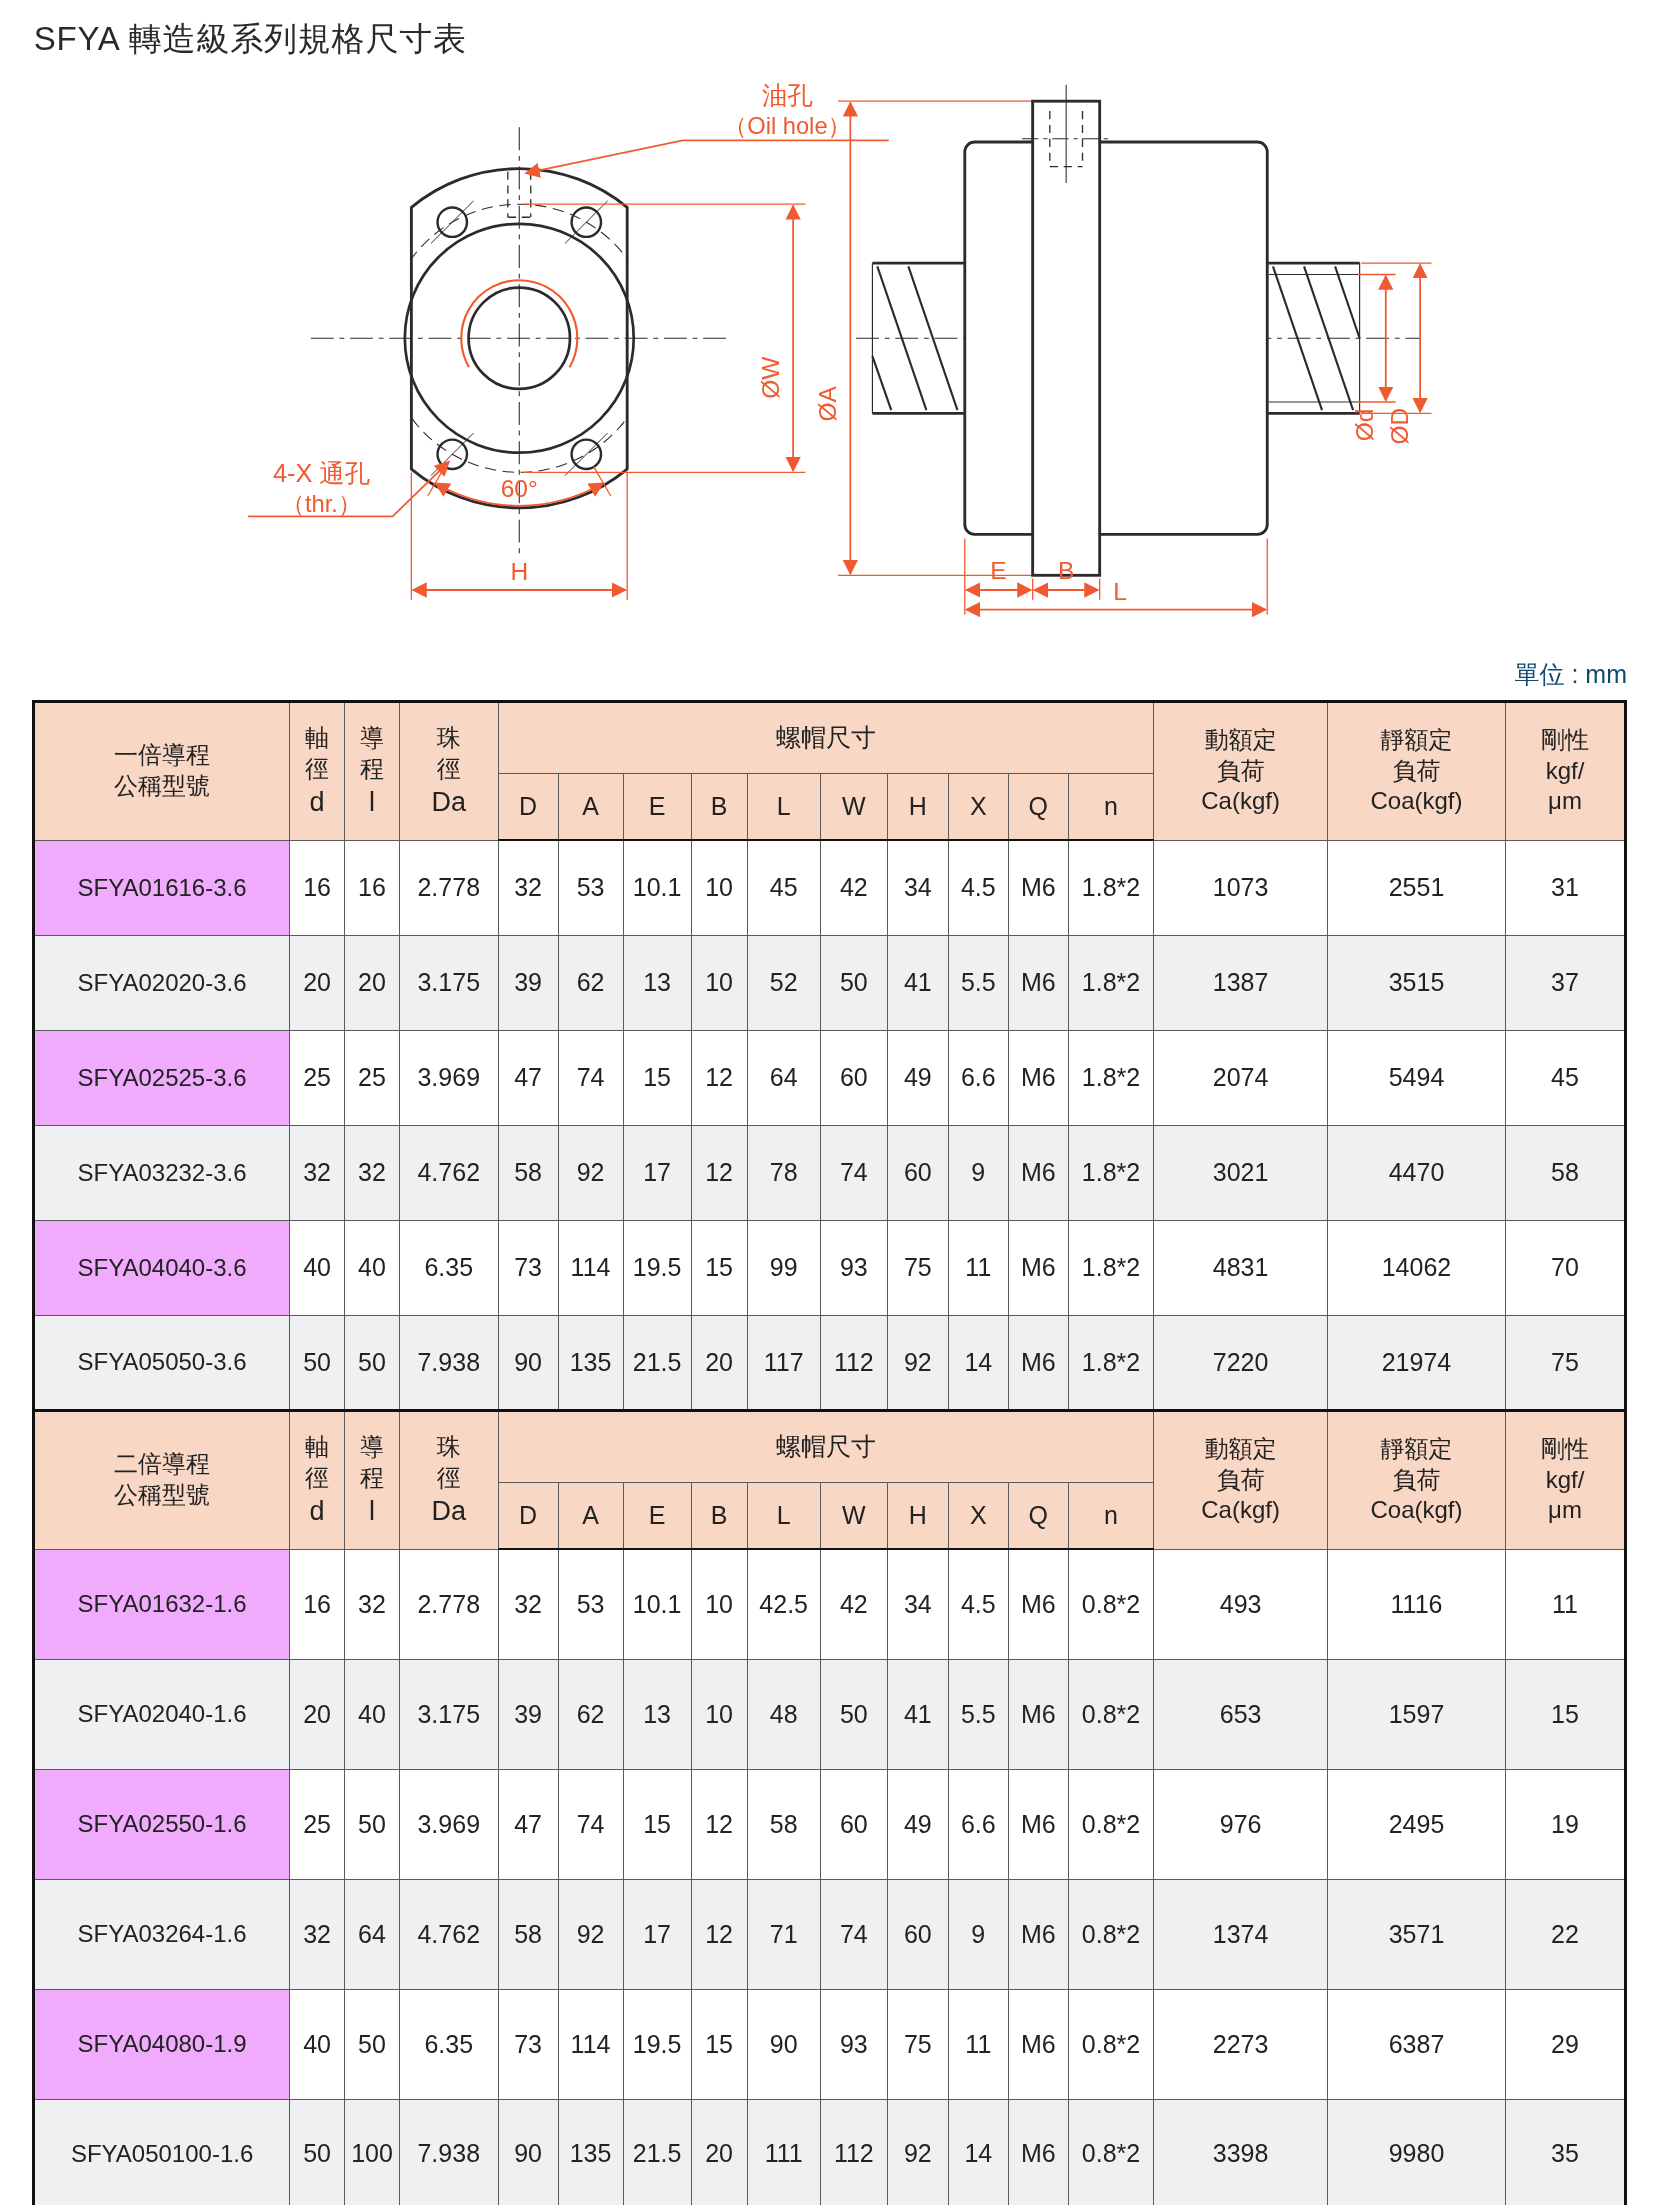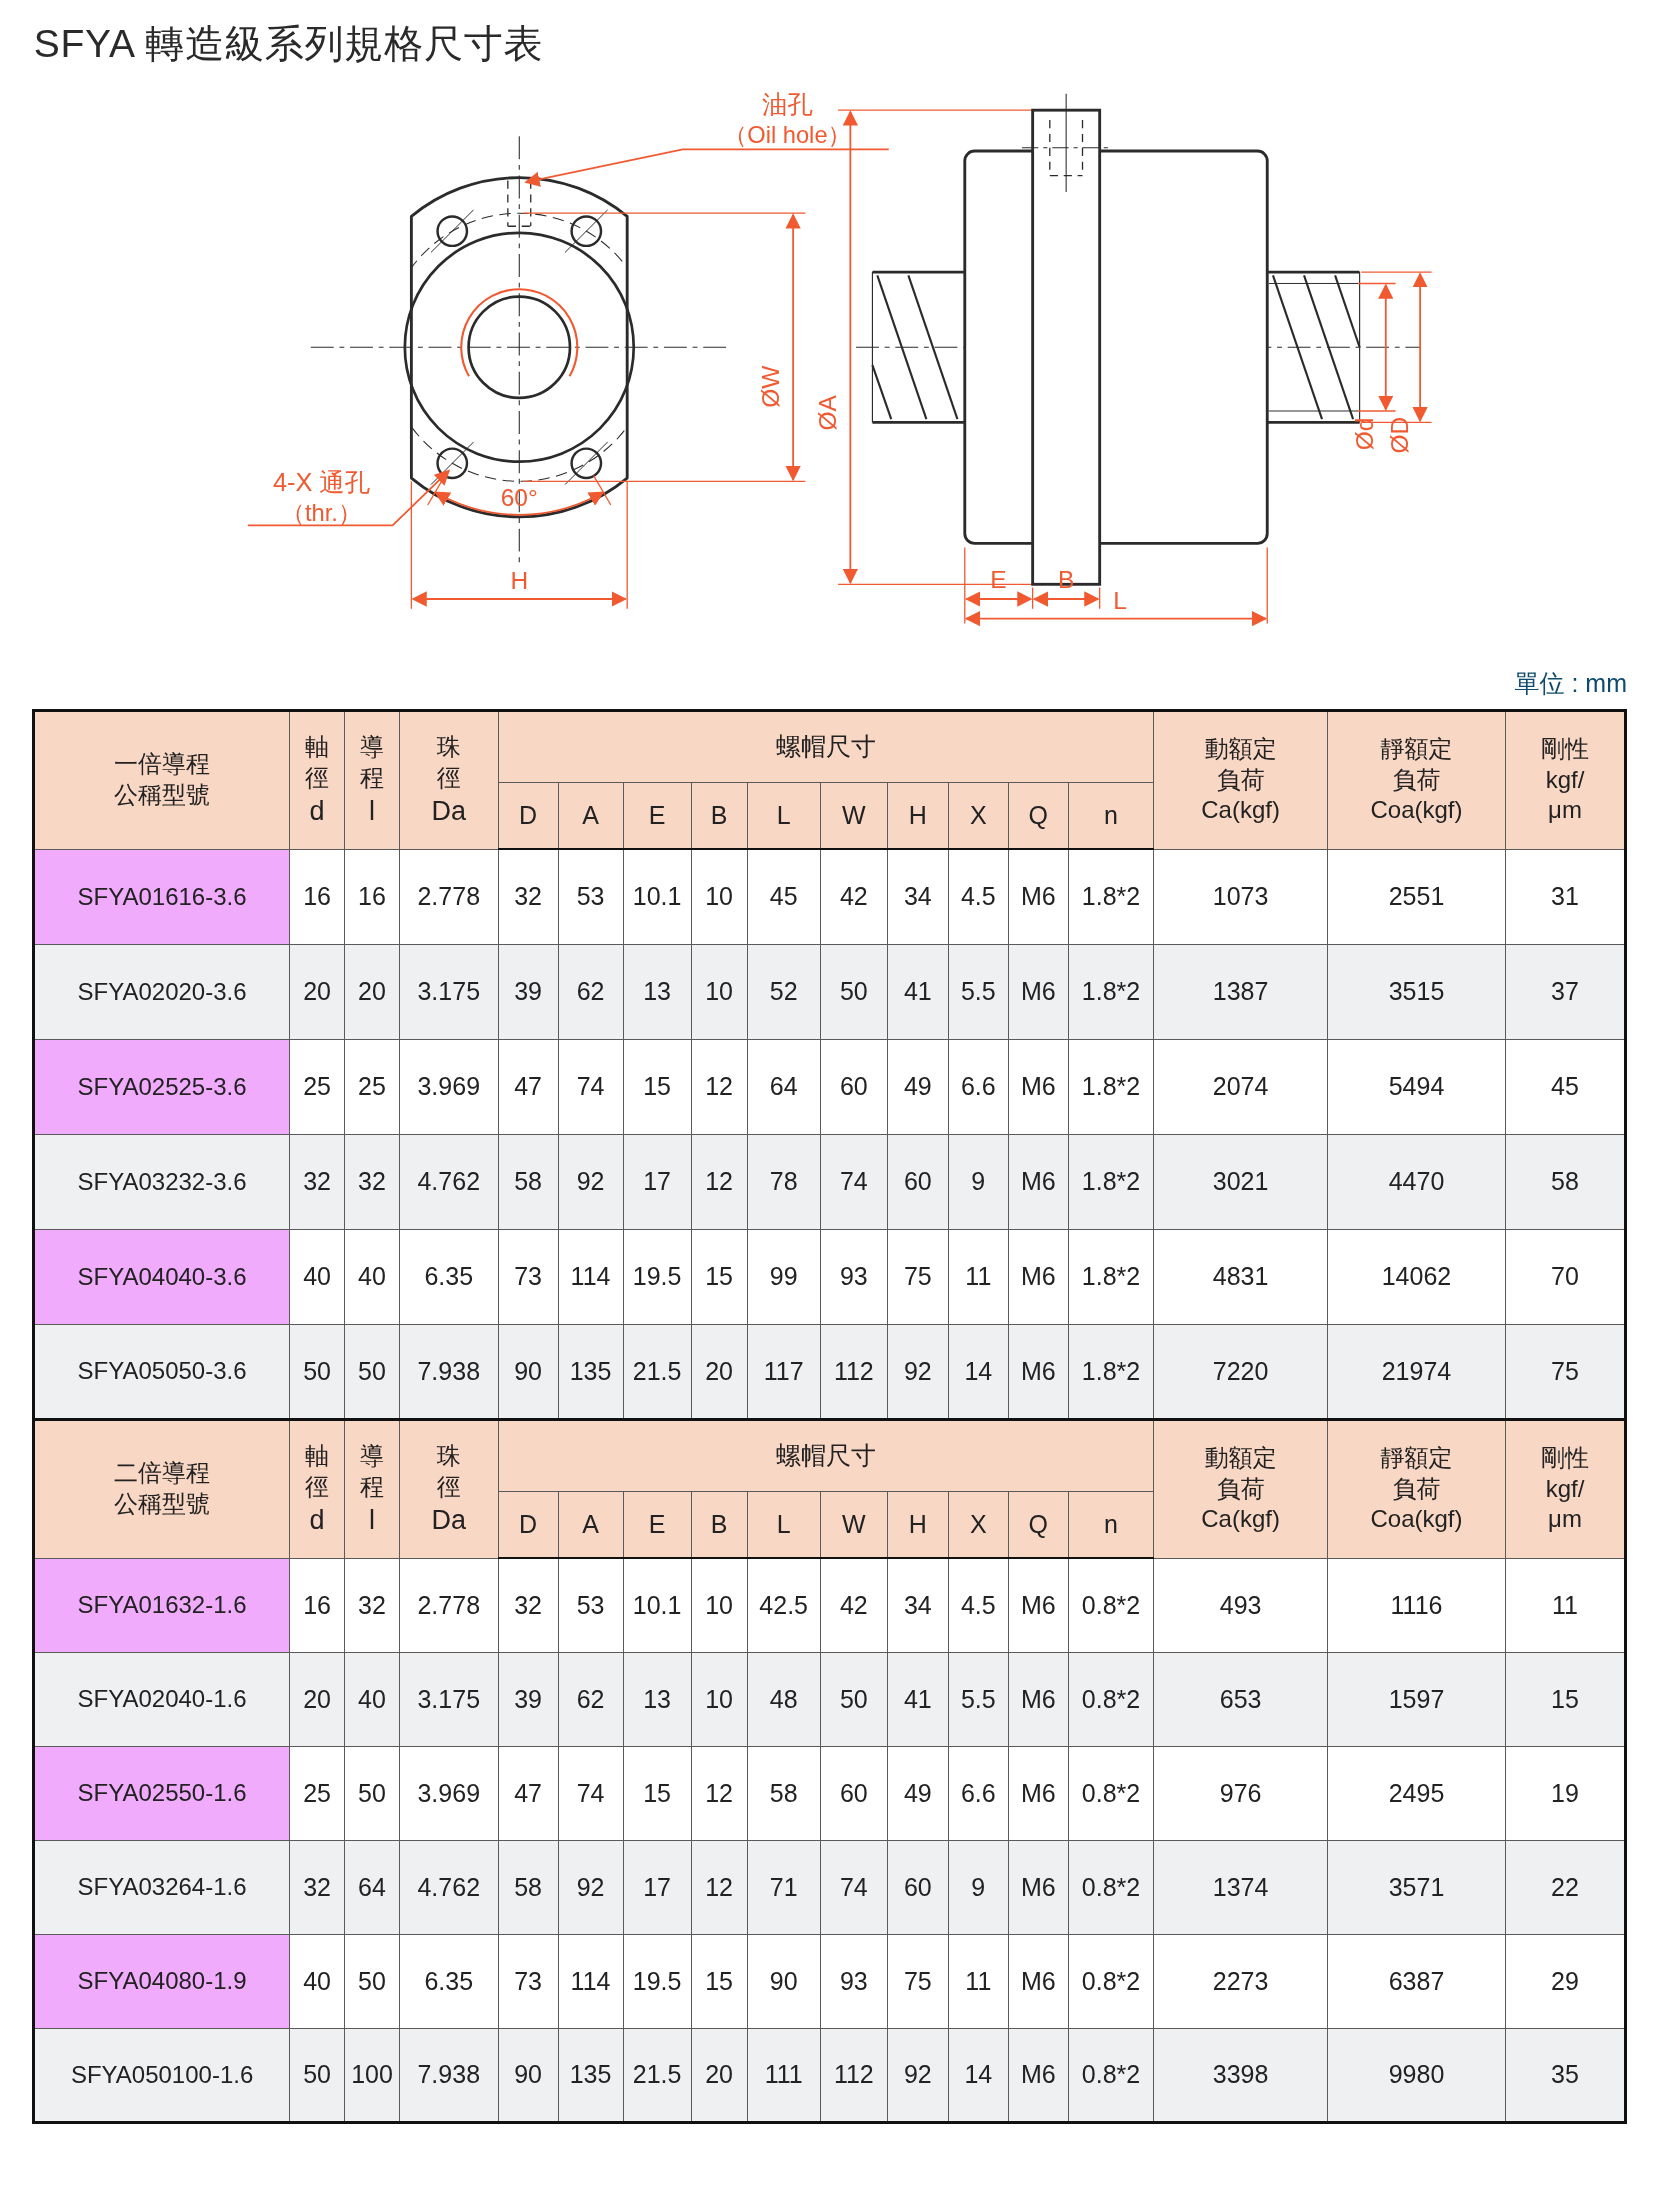--- a/index.html
+++ b/index.html
@@ -5,21 +5,21 @@
   * { margin:0; padding:0; box-sizing:border-box; }
   html,body { background:#ffffff; }
   body {
     width:1658px; height:2205px;
     font-family:"Liberation Sans", sans-serif;
     color:#2b2b2b;
     position:relative;
   }
   .page { padding:11.8px 32px 0 32px; }
   .page-title {
-    font-size:39px; font-weight:400; letter-spacing:0.8px;
+    font-size:33px; font-weight:400; letter-spacing:0.8px;
     color:#2a2a2a; margin:5px 0 0 1.7px;
   }
   .drawing-wrap { width:1595px; height:588px; position:relative; margin-top:3.4px; }
   .drawing-wrap svg { position:absolute; left:193px; top:0; }
   .unit-note {
     width:1595px; text-align:right; font-size:25px; color:#0c4a6e;
     margin:5px 0 8.4px 0;
   }
   table.spec {
     width:1595px; border-collapse:collapse; table-layout:fixed;
@@ -33,21 +33,21 @@
   }
   tr.hd td { background:#f9d7c5; }
   tr.hd1 td { border-top:3.4px solid #111; }
   td.rs { border-bottom:2.5px solid #111; }
   tr.hd2 td { border-bottom:2.5px solid #111; }
   tr.hd td .ln { display:block; line-height:1.28; font-size:24px; }
   tr.hd td .big { font-size:27px; }
   tr.hd1 { height:72px; }
   tr.hd2 { height:67px; }
   #t1-body tr { height:95px; }
-  #t2-body tr { height:94px; }
+  #t2-body tr { height:110px; }
   #t1-body td, #t2-body td { background:#ffffff; }
   #t1-body tr.stripe td, #t2-body tr.stripe td { background:#eef0f1; }
   #t1-body td.model, #t2-body td.model { background:#f0abfc; font-size:24px; }
 </style>
 </head>
 <body>
 
 <div class="page">
 
   <div class="page-title">SFYA 轉造級系列規格尺寸表</div>

